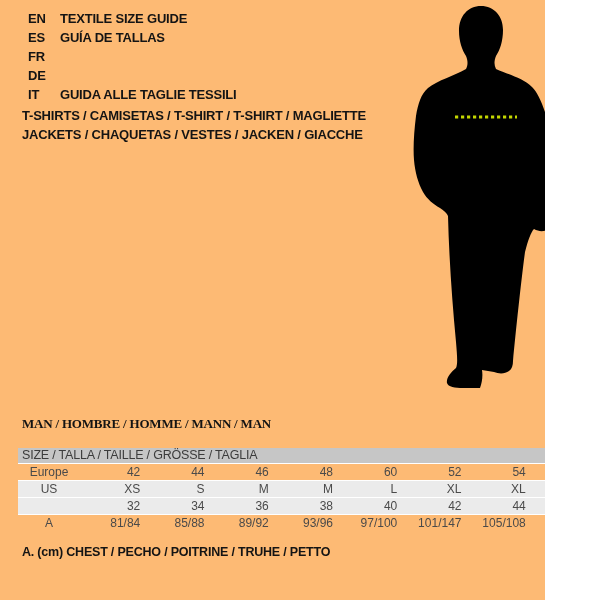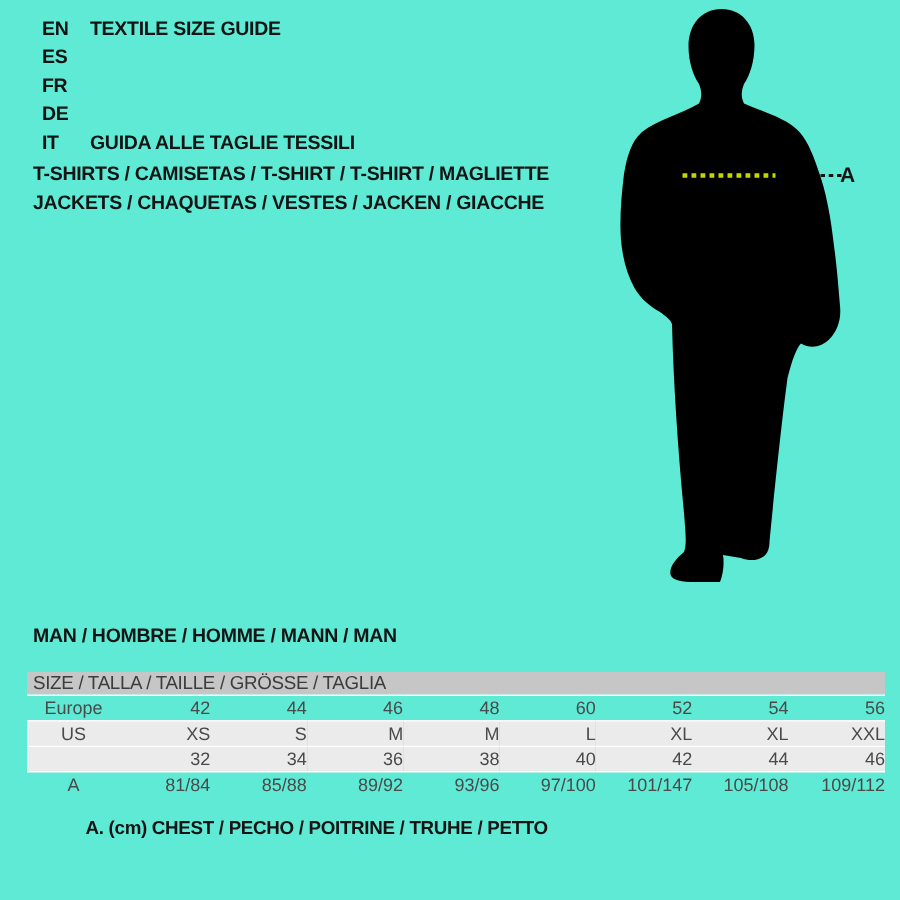--- a/index.html
+++ b/index.html
@@ -1,57 +1,58 @@
 <!DOCTYPE html>
 <html><head>
 <meta charset="utf-8">
 <style>
   * { margin:0; padding:0; box-sizing:border-box; }
   html,body { background:#fff; }
   .page {
-    position:relative; width:600px; height:600px; background:#5eead4;
+    position:relative; width:545px; height:600px; background:#fdba74;
     font-family:"Liberation Sans", sans-serif; color:#111; overflow:hidden;padding-left:19px;
   }
   
   .lang-list { position:absolute; left:28px; top:9px; }
   .lang-row { display:flex; line-height:19px; font-size:13px; font-weight:bold; letter-spacing:-0.2px; color:#141414; }
   .lang-code { width:32px; }
   
   .categories { position:absolute; left:22px; top:106px; }
   .category-line { font-size:13px; font-weight:bold; line-height:19px; letter-spacing:-0.2px; color:#141414; white-space:nowrap; }
   
   .figure-wrap { position:absolute; left:395px; top:0; width:205px; height:400px; }
   .figure-wrap svg { display:block; }
   .measure-label { position:absolute; left:165px; top:108px; font-size:14px; font-weight:bold; color:#141414; }
   
-  .man-heading { position:absolute; left:22px; top:414px; font-size:13px; font-weight:bold; letter-spacing:-0.2px; line-height:19px; color:#141414; }
+  .man-heading { position:absolute; left:22px; top:414px; font-size:13px; font-weight:bold; letter-spacing:-0.2px; line-height:19px; color:#141414;font-family:Liberation Serif, serif; }
   
   .size-table { position:absolute; left:18px; top:448px; width:572px; border-collapse:collapse; table-layout:fixed; font-size:12px; color:#4a4a4a; }
   .size-table th {
     background:#c6c6c6; color:#3c3c3c; font-weight:normal; font-size:12.5px;
     text-align:left; padding:0 0 0 4px; height:15px; letter-spacing:-0.2px;
   }
   .size-table td { height:17px; text-align:right; padding:0; border-top:1px solid #ffffff; }
   .size-table td.row-label { text-align:center; padding-left:4px; }
   .size-table tr.stripe td { background:#ebebeb; }
   
-  .footnote { position:absolute; left:22px; top:545px; font-size:12.5px; font-weight:bold; letter-spacing:-0.2px; color:#141414;margin-left:35px; }
+  .footnote { position:absolute; left:22px; top:545px; font-size:12.5px; font-weight:bold; letter-spacing:-0.2px; color:#141414; }
 </style>
 </head>
 <body>
 
 <div class="page">
 
   <div class="lang-list">
     <div class="lang-row">
       <span class="lang-code">EN</span>
       <span class="lang-title">TEXTILE SIZE GUIDE</span>
     </div>
     <div class="lang-row">
       <span class="lang-code">ES</span>
+      <span class="lang-title">GUÍA DE TALLAS</span>
     </div>
     <div class="lang-row">
       <span class="lang-code">FR</span>
     </div>
     <div class="lang-row">
       <span class="lang-code">DE</span>
     </div>
     <div class="lang-row">
       <span class="lang-code">IT</span>
       <span class="lang-title">GUIDA ALLE TAGLIE TESSILI</span>

